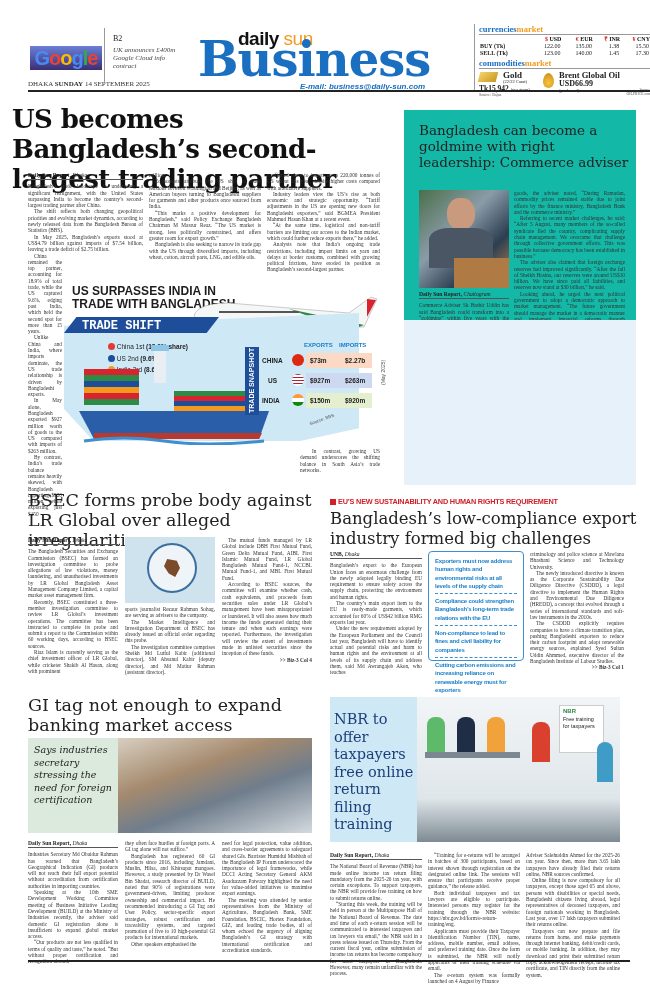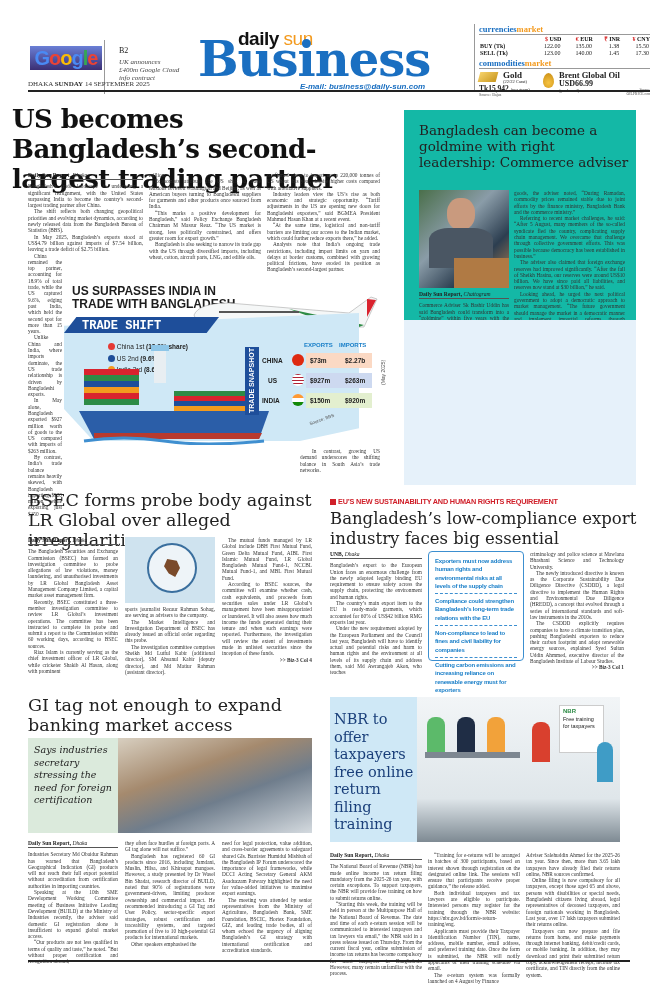--- a/index.html
+++ b/index.html
@@ -8,21 +8,21 @@
 .body-text{font-size:5.3px;line-height:6.3px;text-align:justify;color:#333}
 .body-text p{text-indent:6px}
 .body-text p.first{text-indent:0}
 .byline{font-size:5.6px;font-weight:bold;border-bottom:0.6px solid #555;padding-bottom:1px;margin-bottom:3px;color:#222}
 .byline i{font-weight:normal}
 .jump{text-align:right;font-weight:bold;font-size:5.3px}
 .hl{font-family:"DejaVu Serif",serif;color:#222}
 
 .google{left:30px;top:46px;width:72px;height:24px;background:linear-gradient(180deg,#6a7fd6,#3b2f74);font-family:"Liberation Sans",sans-serif;font-weight:bold;font-size:20px;line-height:24px;text-align:center;letter-spacing:-1px}
 .g1{color:#4a8af4}.g2{color:#ea4335}.g3{color:#fbbc05}.g4{color:#34a853}
-.teaser{left:104px;top:40px;width:76px;height:54px;border-left:0.8px solid #999;padding-left:14px}
+.teaser{left:104px;top:28px;width:76px;height:54px;border-left:0.8px solid #999;padding-left:8px}
 .teaser .pg{font-size:8px;margin-top:6px}
 .teaser .tt{font-size:7px;font-style:italic;line-height:8px;color:#444;margin-top:3px}
 .dateline{left:28px;top:80px;font-size:7px;color:#333}
 .logo-daily{left:238px;top:28px;font-family:"Liberation Sans",sans-serif;font-weight:normal;font-size:19px;color:#111;letter-spacing:-0.5px}
 .logo-daily span{color:#f39a1e}
 .logo-biz{left:198px;top:34px;font-family:"DejaVu Serif",serif;font-weight:bold;font-size:48px;color:#1a6fc1;letter-spacing:-1px;line-height:50px}
 .logo-email{left:300px;top:82px;font-family:"Liberation Sans",sans-serif;font-style:italic;font-size:8px;color:#1a6fc1;font-weight:bold}
 .mkt{left:474px;top:24px;width:176px;height:68px;border-left:0.8px solid #999;padding-left:4px;font-family:"Liberation Serif",serif}
 .mkt .h{font-size:8.5px;font-weight:bold;color:#1a6fc1;border-bottom:0.6px solid #999}
 .mkt .h span{color:#f39a1e}
@@ -264,21 +264,21 @@
   <p>The Market Intelligence and Investigation Department of BSEC has already issued an official order regarding this probe.</p>
   <p>The investigation committee comprises Sheikh Md Lutful Kabir (additional director), SM Ahsanul Kabir (deputy director), and Md Matiur Rahman (assistant director).</p>
 </div>
 <div class="abs body-text" style="left:222px;top:537px;width:90px">
   <p>The mutual funds managed by LR Global include DBH First Mutual Fund, Green Delta Mutual Fund, AIBL First Islamic Mutual Fund, LR Global Bangladesh Mutual Fund-1, NCCBL Mutual Fund-1, and MBL First Mutual Fund.</p>
   <p>According to BSEC sources, the committee will examine whether cash, cash equivalents, and proceeds from securities sales under LR Global’s management have been misappropriated or laundered. It will also assess how much income the funds generated during their tenure and when such earnings were reported. Furthermore, the investigation will review the extent of investments made in unlisted securities since the inception of these funds.</p>
   <div class="jump">&gt;&gt; Biz-3 Col 4</div>
 </div>
 
 <div class="abs eu-kicker">EU’S NEW SUSTAINABILITY AND HUMAN RIGHTS REQUIREMENT</div>
-<div class="abs hl euhl">Bangladesh’s low-compliance export industry faces big essential</div>
+<div class="abs hl euhl">Bangladesh’s low-compliance export industry formed big challenges</div>
 <div class="abs body-text" style="left:330px;top:551px;width:92px">
   <div class="byline"><span>UNB,</span> <i>Dhaka</i></div>
   <p class="first">Bangladesh’s export to the European Union faces an enormous challenge from the newly adopted legally binding EU requirement to ensure safety across the supply chain, protecting the environment and human rights.</p>
   <p>The country’s main export item to the EU is ready-made garments, which accounted for 60% of US$42 billion RMG exports last year.</p>
   <p>Under the new requirement adopted by the European Parliament and the Council last year, Bangladesh will have to identify actual and potential risks and harm to human rights and the environment at all levels of its supply chain and address them, said Md Awrangajeb Akon, who teaches</p>
 </div>
 <div class="abs eubox">
   <div class="it">Exporters must now address human rights and environmental risks at all levels of the supply chain</div>
   <div class="it">Compliance could strengthen Bangladesh’s long-term trade relations with the EU</div>
   <div class="it">Non-compliance to lead to fines and civil liability for companies</div>

